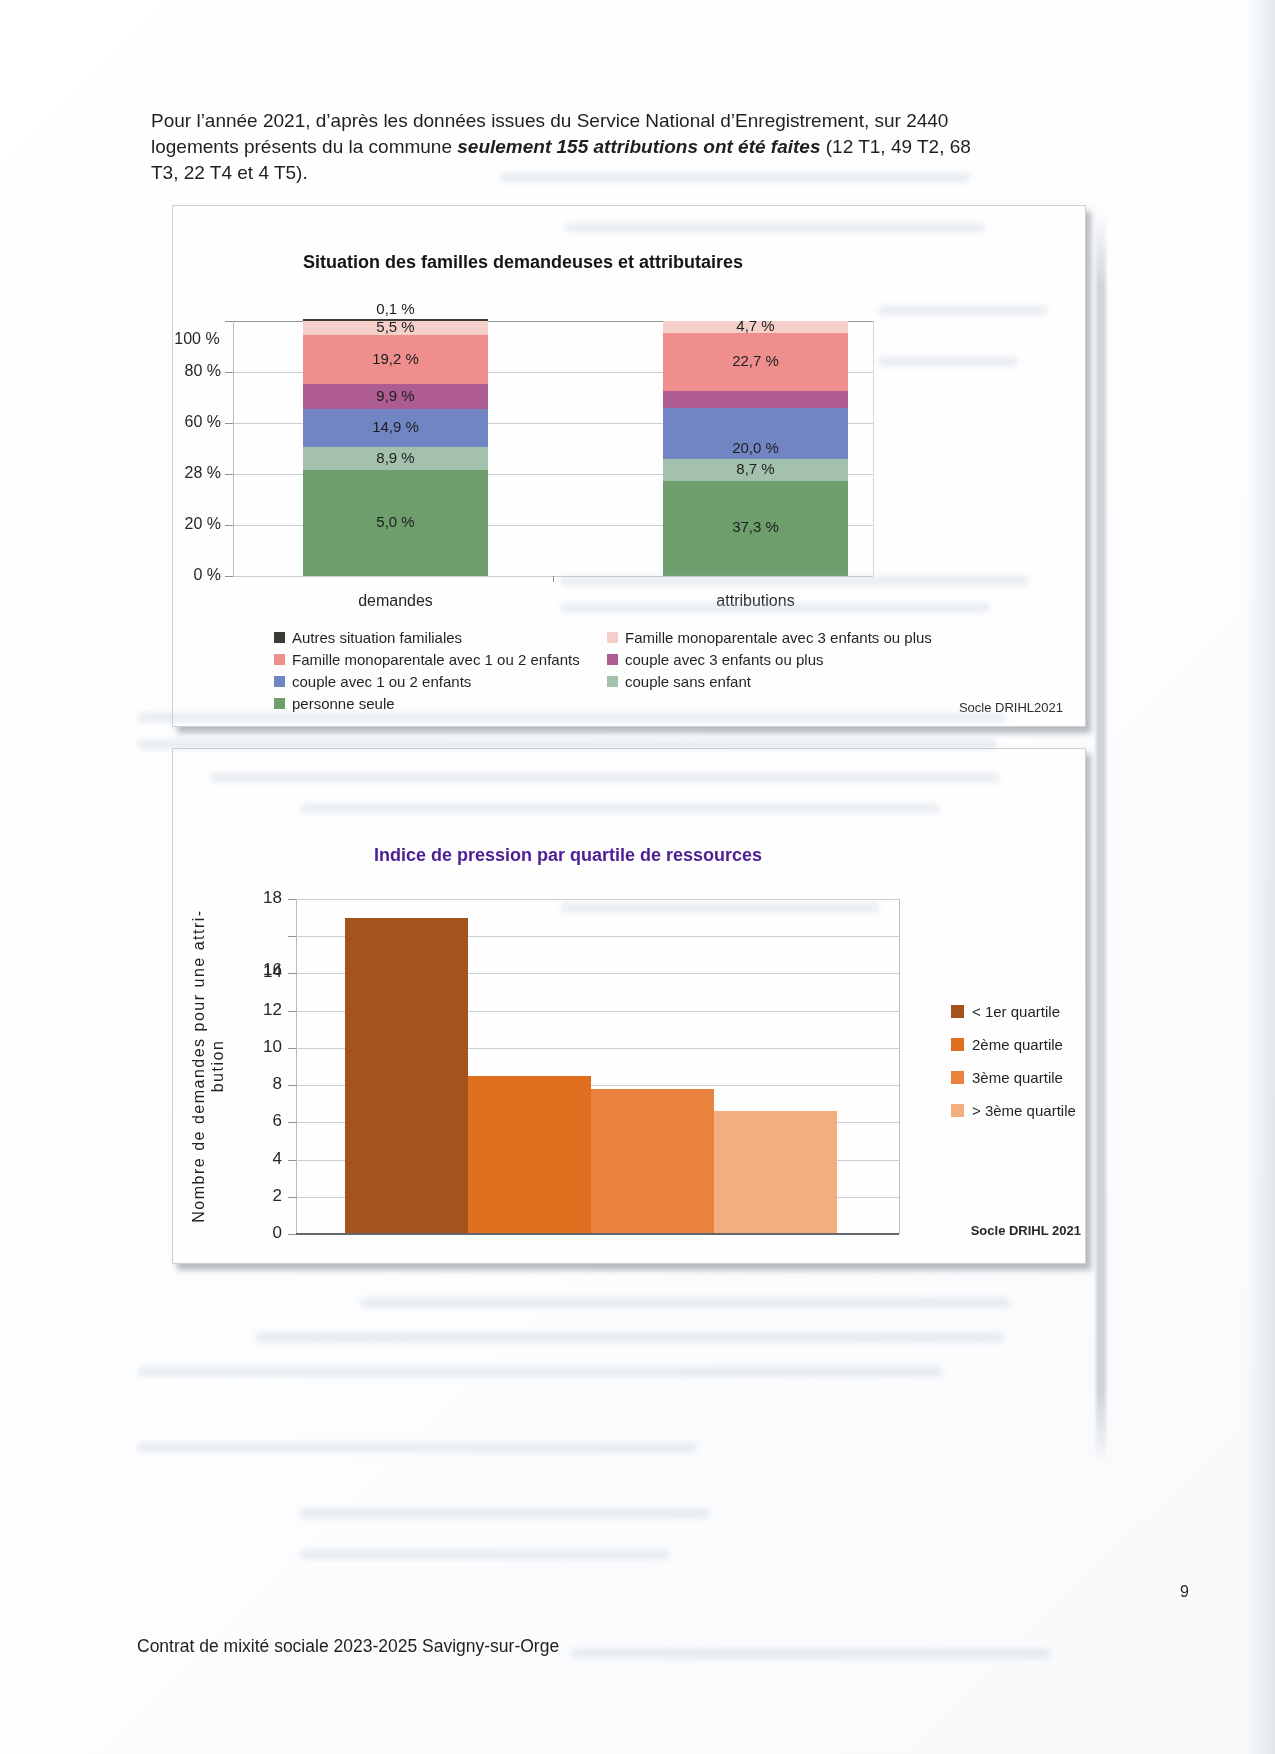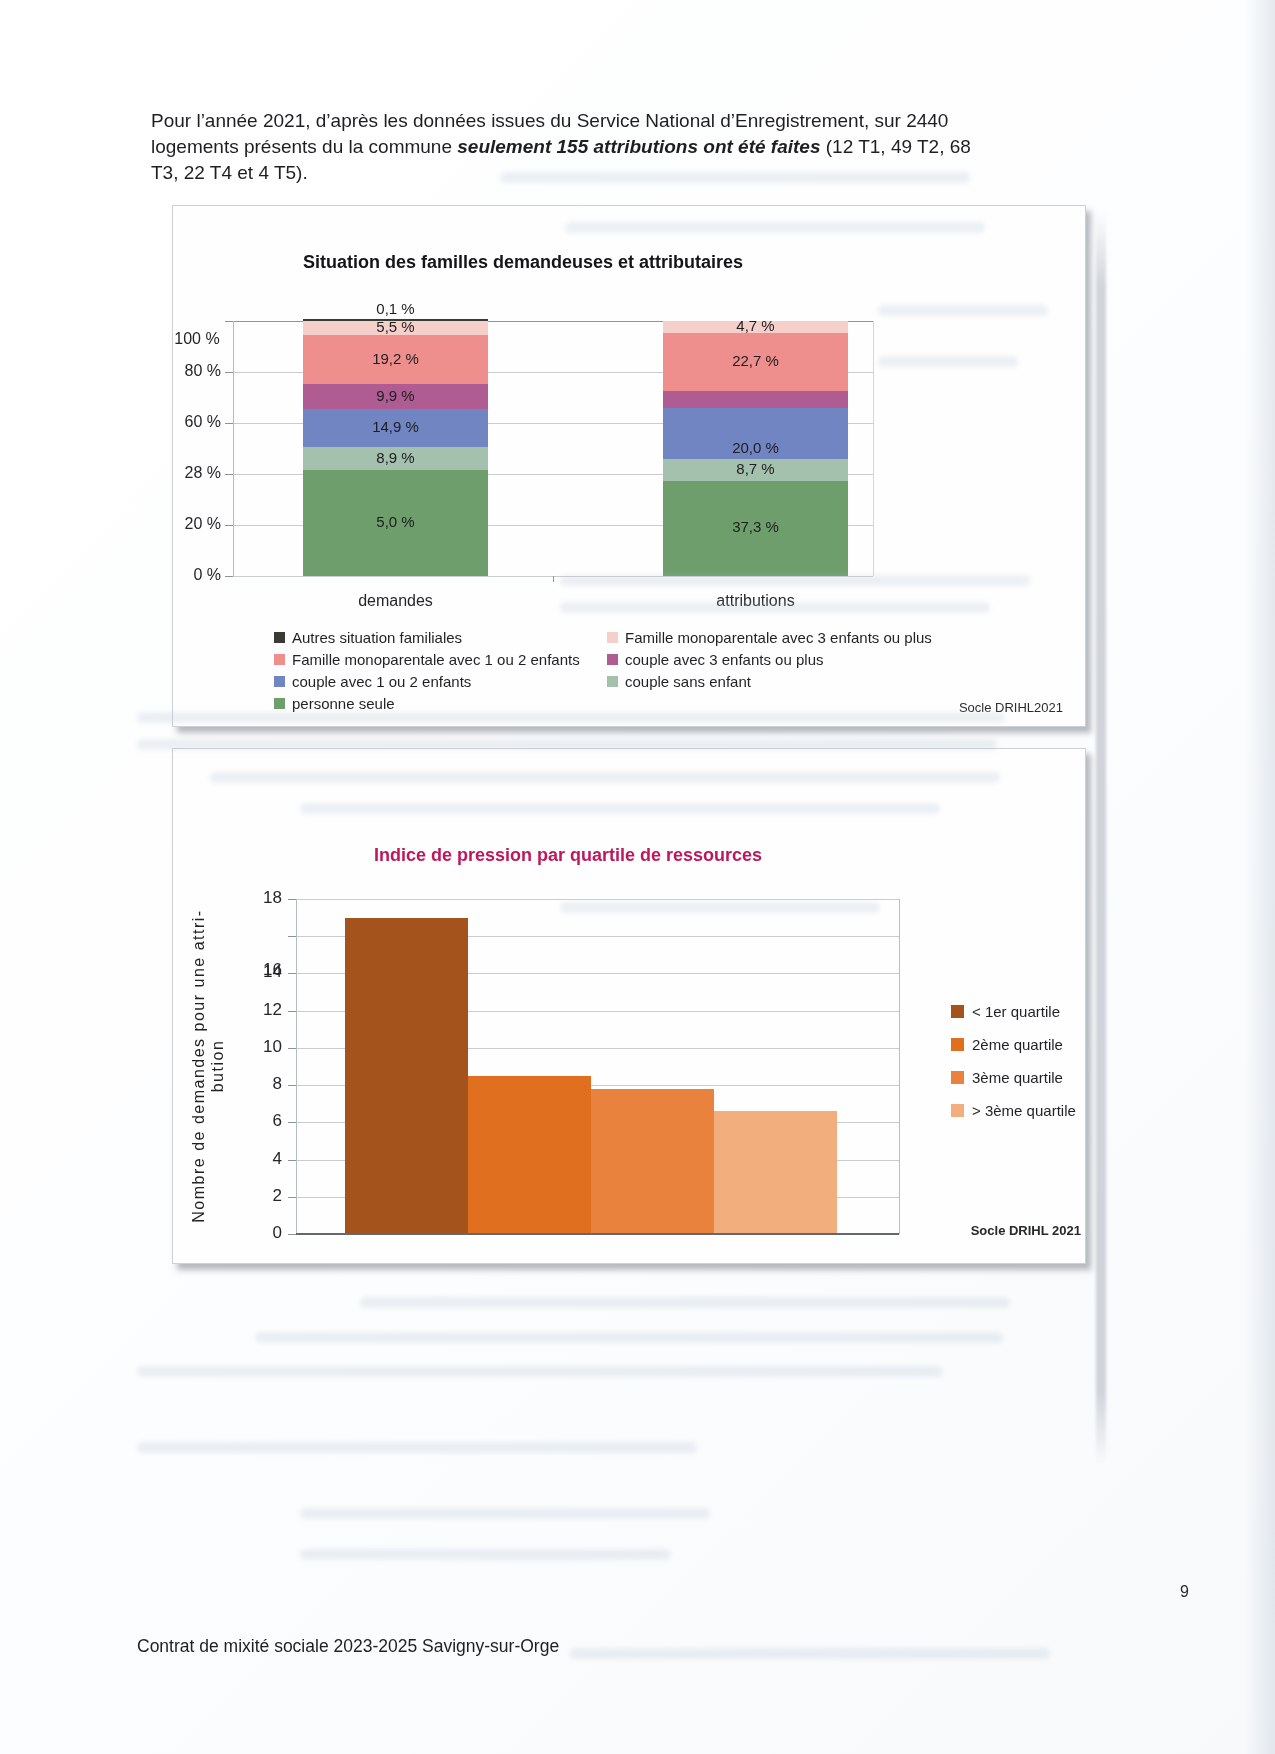--- a/index.html
+++ b/index.html
@@ -21,21 +21,21 @@
   .panel2{left:172px;top:748px;width:912px;height:514px;}
 
   .abs{position:absolute;}
   .t15{font-size:15px;color:#1d1e20;}
   .t16{font-size:16px;color:#24262a;}
   .t17{font-size:17px;color:#24262a;}
 
   .c1-title{position:absolute;top:46px;left:0;width:700px;text-align:center;
             font-size:18px;font-weight:bold;color:#141517;margin:0;}
   .c2-title{position:absolute;top:96px;left:10px;width:770px;text-align:center;
-            font-size:18px;font-weight:bold;color:#be185d;margin:0;}
+            font-size:18px;font-weight:bold;color:#4c1d95;margin:0;}
   .c1-plot,.c2-plot{position:absolute;inset:0;}
   .c1-source{position:absolute;top:494px;left:590px;width:300px;text-align:right;font-size:13px;color:#2a2c30;}
   .c2-source{position:absolute;top:474px;left:620px;width:288px;text-align:right;font-size:13px;font-weight:bold;color:#26282c;}
   .c2-ylabel{position:absolute;left:-148px;top:296px;width:370px;height:42px;transform:rotate(-90deg);
              text-align:center;font-size:16px;letter-spacing:1.5px;line-height:1.2;color:#222;}
 
   .c1-legend{position:absolute;left:60px;top:420px;width:848px;height:96px;}
   .lcol{position:absolute;top:0;}
   .lrow{display:flex;align-items:center;height:22px;padding-left:41px;}
   .lsq{width:11px;height:11px;margin-right:7px;flex:none;}

